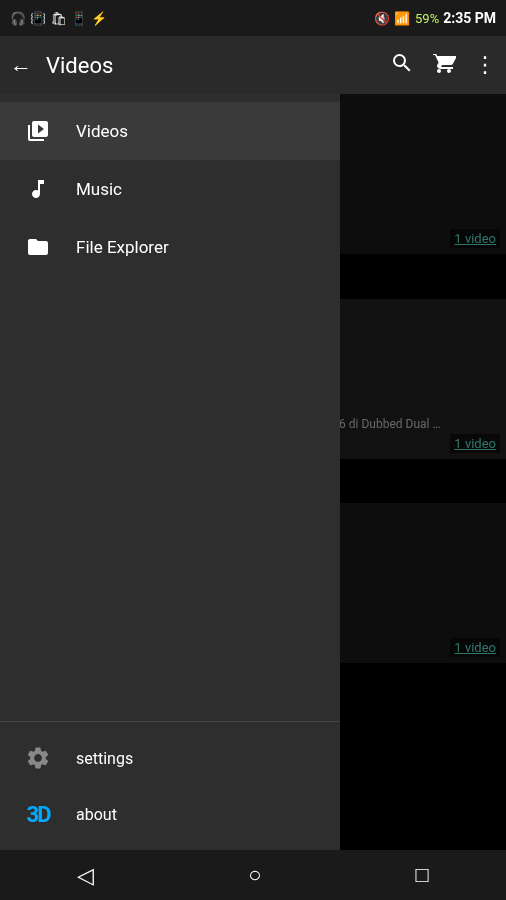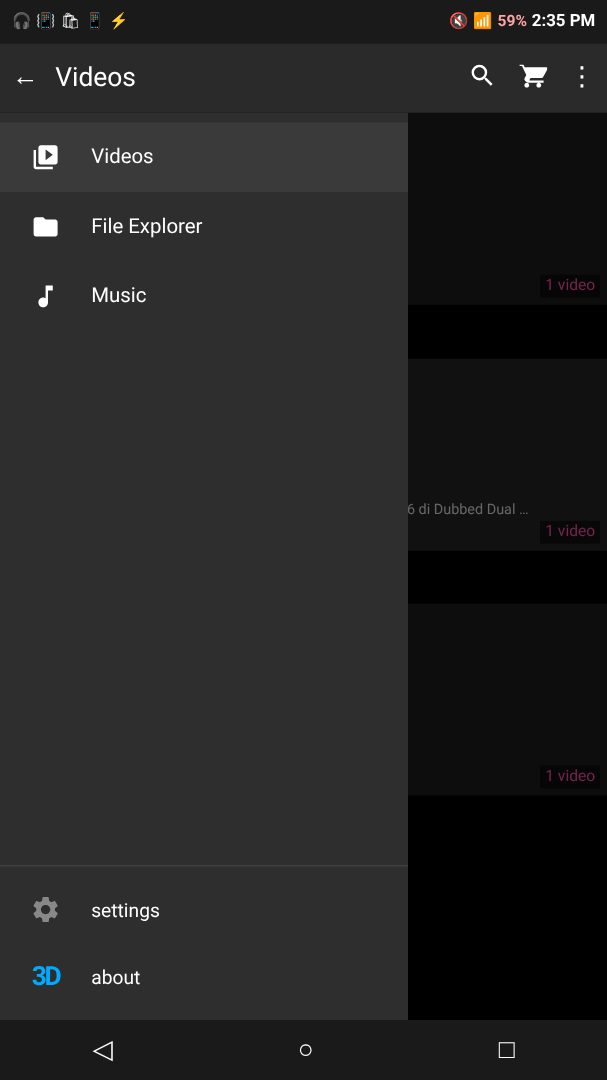--- a/index.html
+++ b/index.html
@@ -35,22 +35,21 @@
       gap: 4px;
       font-size: 13px;
       color: #fff;
     }
     .status-icon {
       color: #fff;
       font-size: 13px;
     }
     .battery-text {
       font-size: 13px;
-      color: #fca5a5;
-      font-weight: bold;
+      color: #bef264;
     }
     .time-text {
       font-size: 14px;
       font-weight: bold;
       color: #fff;
       text-align: right;
     }
 
     
     .app-bar {
@@ -186,23 +185,24 @@
       align-items: flex-end;
       padding: 6px;
     }
 
     .video-thumb:nth-child(odd) {
       background: #111;
     }
 
     .video-count {
       font-size: 13px;
-      color: #ec4899;
+      color: #5eead4;
       background: rgba(0,0,0,0.5);
       padding: 2px 4px;
+      text-decoration: underline;
     }
 
     .video-title-overlay {
       position: absolute;
       bottom: 28px;
       left: 6px;
       right: 6px;
       font-size: 12px;
       color: #ccc;
     }
@@ -320,33 +320,33 @@
           <svg width="24" height="24" viewBox="0 0 24 24" fill="white">
               <path d="M4 6H2v14c0 1.1.9 2 2 2h14v-2H4V6zm16-4H8c-1.1 0-2 .9-2 2v12c0 1.1.9 2 2 2h12c1.1 0 2-.9 2-2V4c0-1.1-.9-2-2-2zm-8 12.5v-9l6 4.5-6 4.5z"></path>
             </svg>
         </span>
         <span class="nav-label">Videos</span>
       </div>
 
       <div class="nav-item">
         <span class="nav-icon">
           <svg width="24" height="24" viewBox="0 0 24 24" fill="white">
+              <path d="M12 3v10.55c-.59-.34-1.27-.55-2-.55-2.21 0-4 1.79-4 4s1.79 4 4 4 4-1.79 4-4V7h4V3h-6z"></path>
+            </svg>
+        </span>
+        <span class="nav-label">Music</span>
+      </div>
+
+      <div class="nav-item">
+        <span class="nav-icon">
+          <svg width="24" height="24" viewBox="0 0 24 24" fill="white">
               <path d="M10 4H4c-1.1 0-2 .9-2 2v12c0 1.1.9 2 2 2h16c1.1 0 2-.9 2-2V8c0-1.1-.9-2-2-2h-8l-2-2z"></path>
             </svg>
         </span>
         <span class="nav-label">File Explorer</span>
-      </div>
-
-      <div class="nav-item">
-        <span class="nav-icon">
-          <svg width="24" height="24" viewBox="0 0 24 24" fill="white">
-              <path d="M12 3v10.55c-.59-.34-1.27-.55-2-.55-2.21 0-4 1.79-4 4s1.79 4 4 4 4-1.79 4-4V7h4V3h-6z"></path>
-            </svg>
-        </span>
-        <span class="nav-label">Music</span>
       </div>
 
 
 
 
     </nav>
 
     <div class="drawer-bottom">
       <div class="bottom-item">
         <span class="bottom-icon settings-icon-color">

